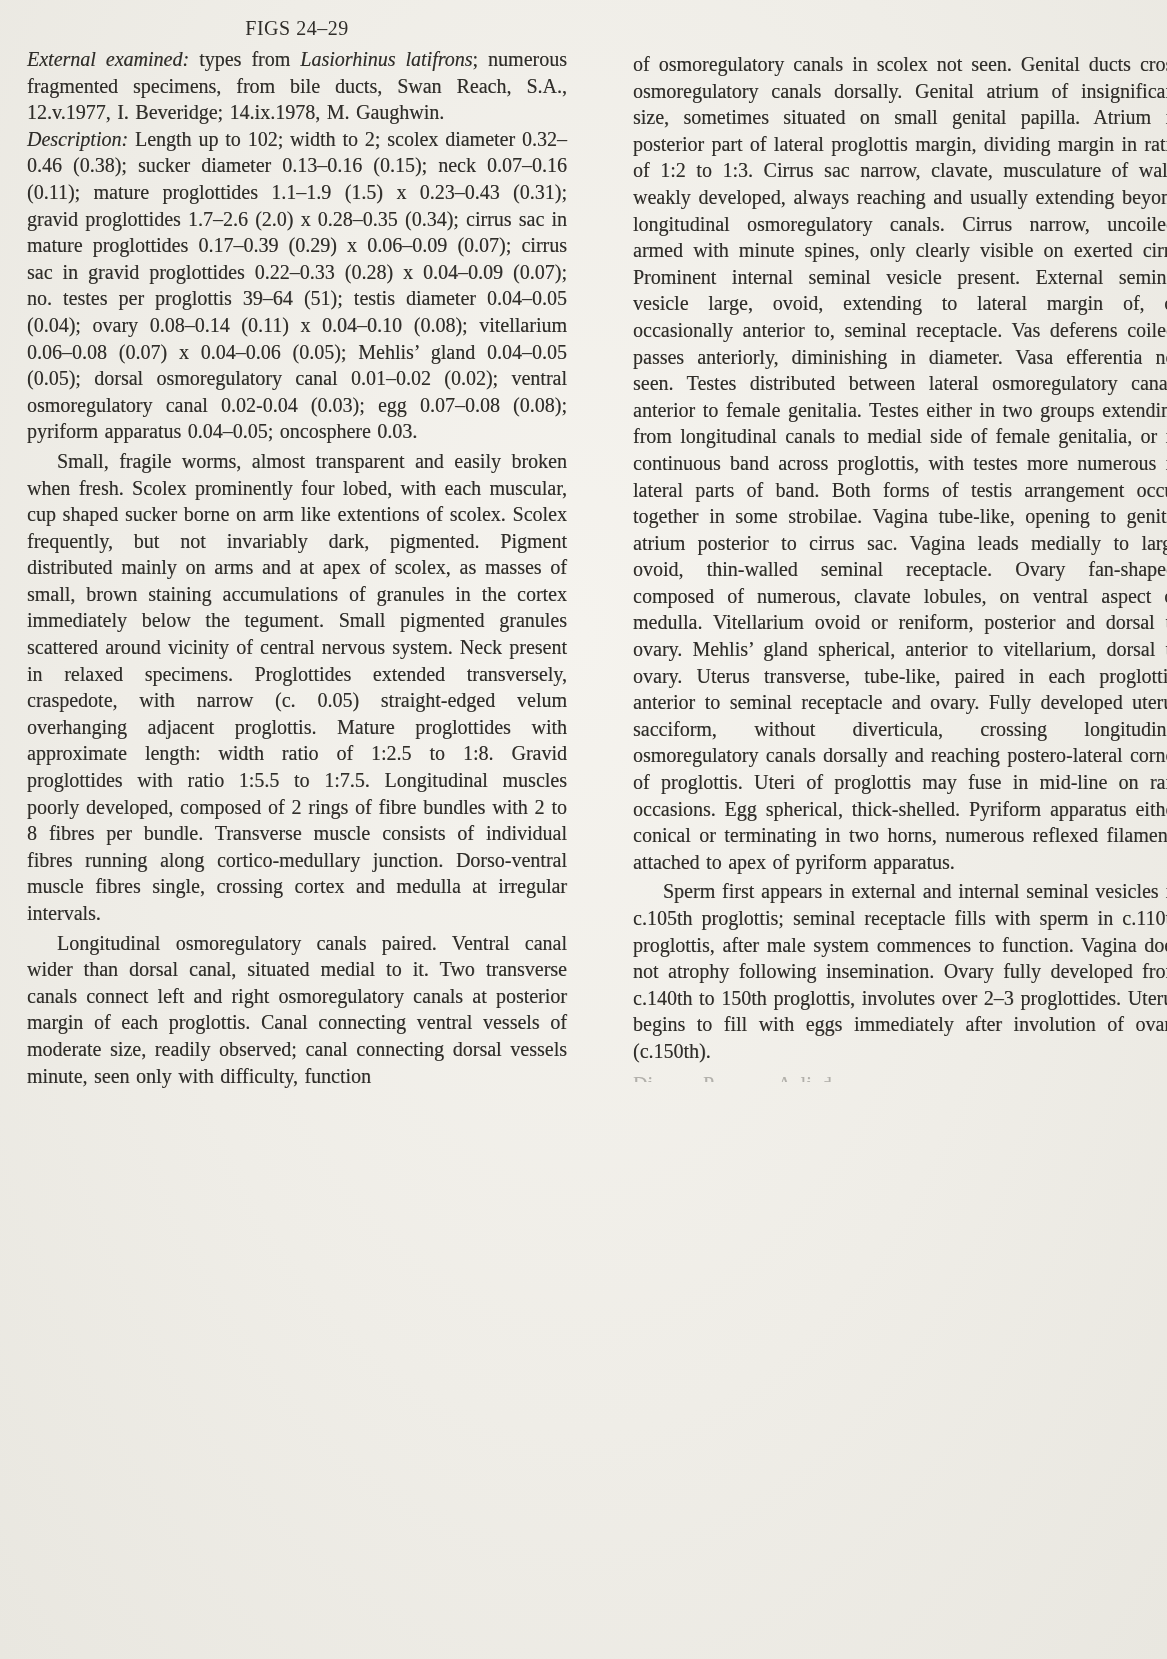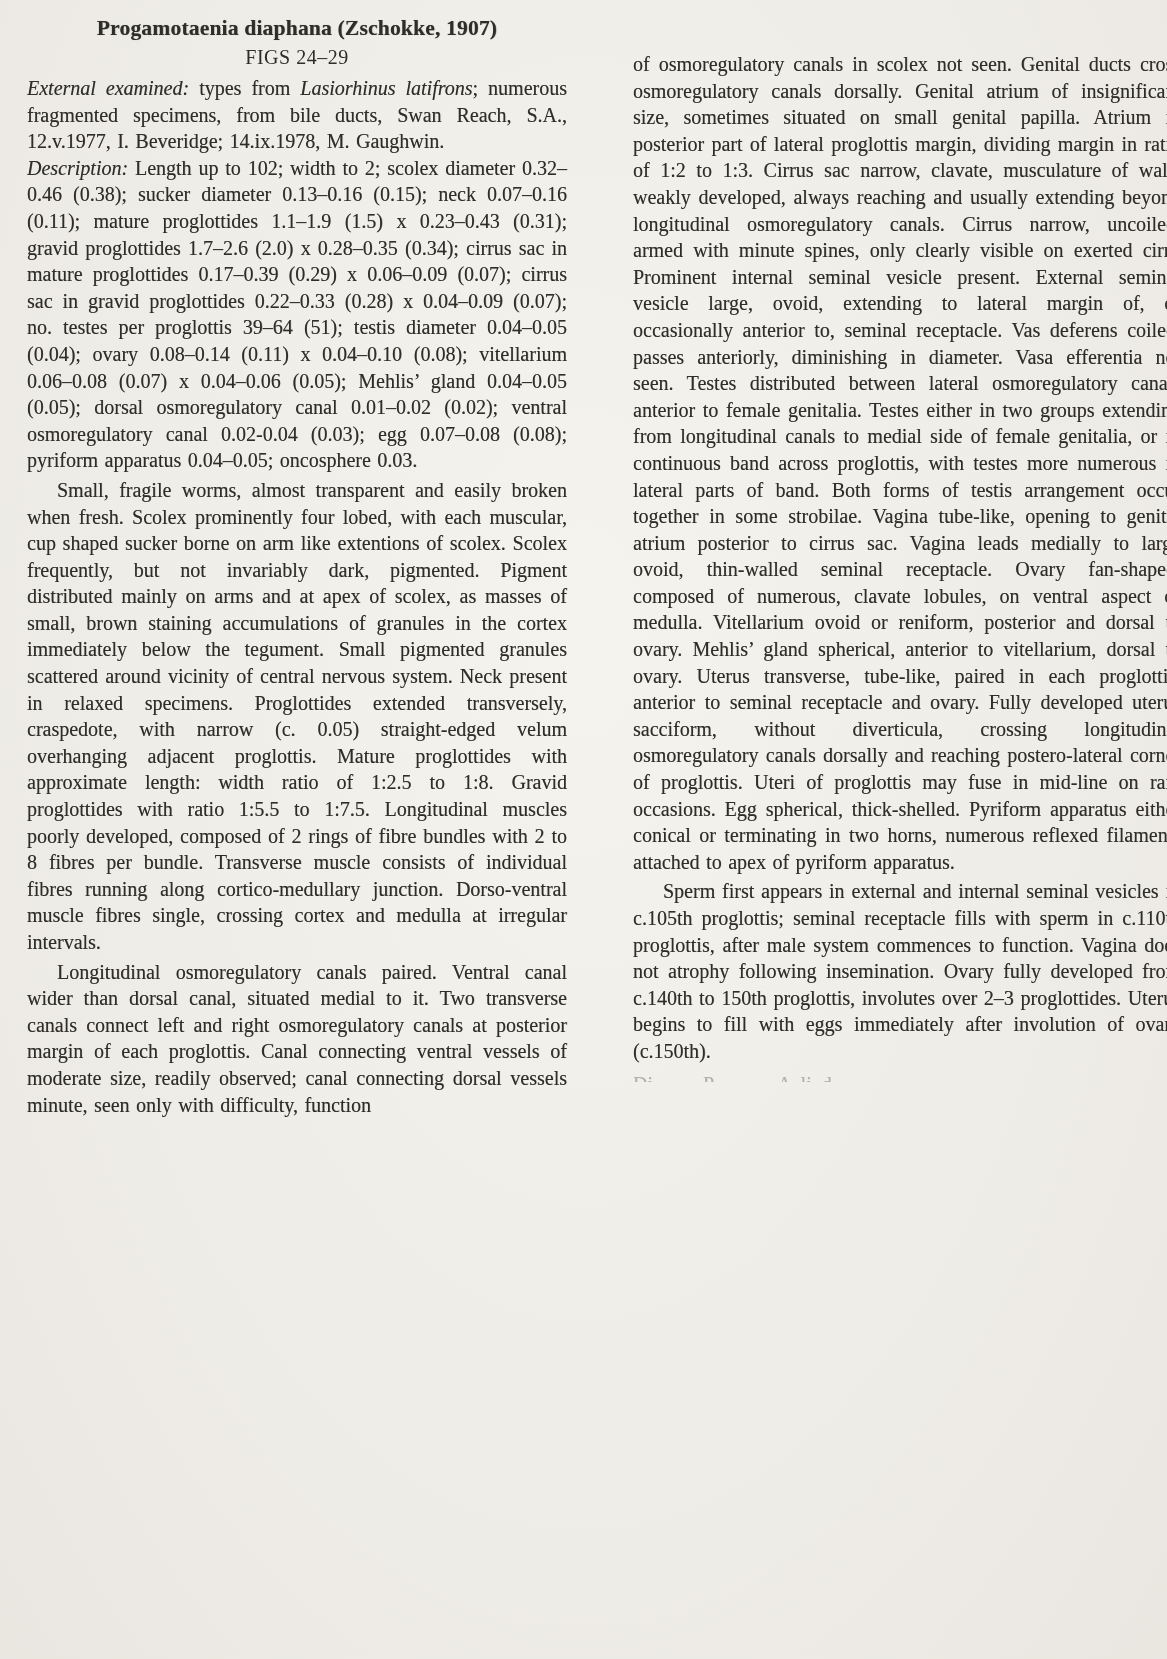--- a/index.html
+++ b/index.html
@@ -74,21 +74,20 @@
     margin-top: 6px;
     text-shadow: 0.3px 0.3px 0.6px rgba(47,45,41,0.45);
   }
 </style>
 </head>
 <body>
 
 <div class="page">
 
   <div class="col">
-    <div class="heading">Progamotaenia diaphana (Zschokke, 1907)</div>
     <div class="figs">FIGS 24–29</div>
 
     <p class="para"><span class="it">External examined:</span><span> types from </span><span class="it">Lasiorhinus latifrons</span><span>; numerous fragmented specimens, from bile ducts, Swan Reach, S.A., 12.v.1977, I. Beveridge; 14.ix.1978, M. Gaughwin.</span></p>
 
     <p class="para"><span class="it">Description:</span><span> Length up to 102; width to 2; scolex diameter 0.32–0.46 (0.38); sucker diameter 0.13–0.16 (0.15); neck 0.07–0.16 (0.11); mature proglottides 1.1–1.9 (1.5) x 0.23–0.43 (0.31); gravid proglottides 1.7–2.6 (2.0) x 0.28–0.35 (0.34); cirrus sac in mature proglottides 0.17–0.39 (0.29) x 0.06–0.09 (0.07); cirrus sac in gravid proglottides 0.22–0.33 (0.28) x 0.04–0.09 (0.07); no. testes per proglottis 39–64 (51); testis diameter 0.04–0.05 (0.04); ovary 0.08–0.14 (0.11) x 0.04–0.10 (0.08); vitellarium 0.06–0.08 (0.07) x 0.04–0.06 (0.05); Mehlis’ gland 0.04–0.05 (0.05); dorsal osmoregulatory canal 0.01–0.02 (0.02); ventral osmoregulatory canal 0.02-0.04 (0.03); egg 0.07–0.08 (0.08); pyriform apparatus 0.04–0.05; oncosphere 0.03.</span></p>
 
     <p class="para indent">Small, fragile worms, almost transparent and easily broken when fresh. Scolex prominently four lobed, with each muscular, cup shaped sucker borne on arm like extentions of scolex. Scolex frequently, but not invariably dark, pigmented. Pigment distributed mainly on arms and at apex of scolex, as masses of small, brown staining accumulations of granules in the cortex immediately below the tegument. Small pigmented granules scattered around vicinity of central nervous system. Neck present in relaxed specimens. Proglottides extended transversely, craspedote, with narrow (c. 0.05) straight-edged velum overhanging adjacent proglottis. Mature proglottides with approximate length: width ratio of 1:2.5 to 1:8. Gravid proglottides with ratio 1:5.5 to 1:7.5. Longitudinal muscles poorly developed, composed of 2 rings of fibre bundles with 2 to 8 fibres per bundle. Transverse muscle consists of individual fibres running along cortico-medullary junction. Dorso-ventral muscle fibres single, crossing cortex and medulla at irregular intervals.</p>
 
     <p class="para indent">Longitudinal osmoregulatory canals paired. Ventral canal wider than dorsal canal, situated medial to it. Two transverse canals connect left and right osmoregulatory canals at posterior margin of each proglottis. Canal connecting ventral vessels of moderate size, readily observed; canal connecting dorsal vessels minute, seen only with difficulty, function</p>
   </div>

